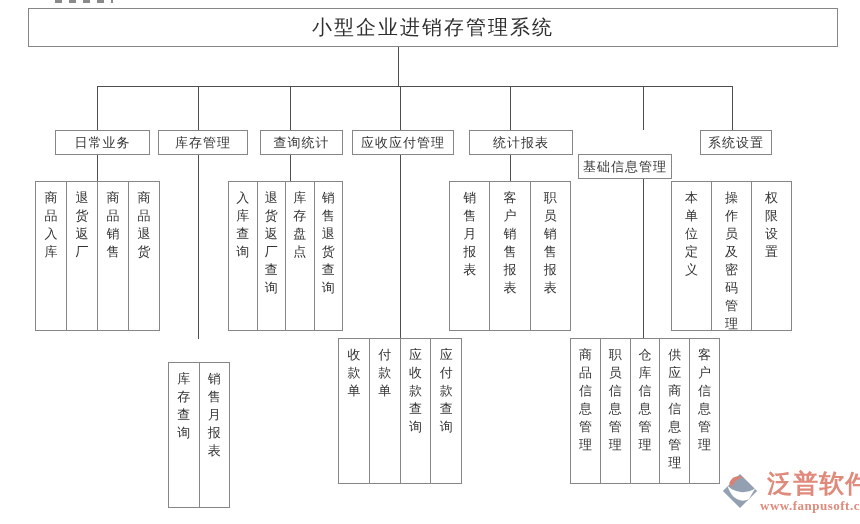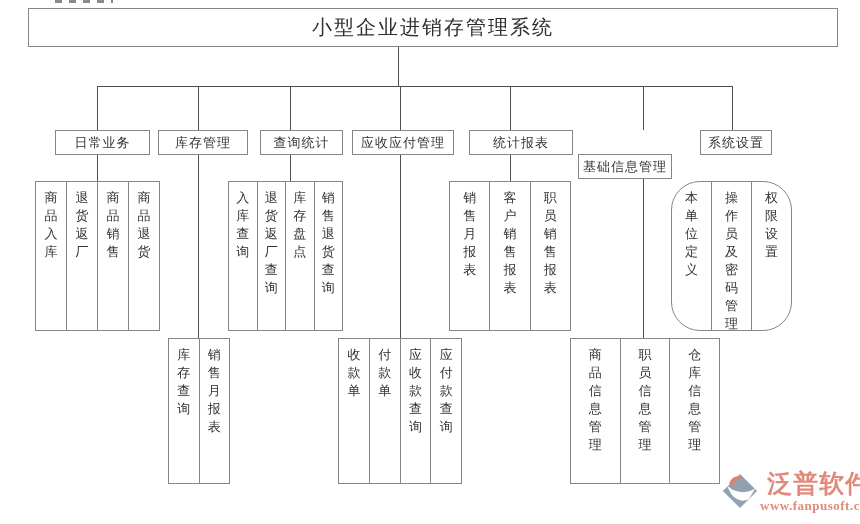--- a/index.html
+++ b/index.html
@@ -83,21 +83,21 @@
       <span>退货返厂</span>
     </div>
   <div class="cell">
       <span>商品销售</span>
     </div>
   <div class="cell">
       <span>商品退货</span>
     </div>
 </div>
 
-<div class="box group g-lower" style="left:168px;width:62px;">
+<div class="box group g-lower" style="left:168px;width:62px;margin-top:24px;">
   <div class="cell">
       <span>库存查询</span>
     </div>
   <div class="cell">
       <span>销售月报表</span>
     </div>
 </div>
 
 <div class="box group g-upper" style="left:228px;width:115px;">
   <div class="cell">
@@ -144,23 +144,29 @@
 <div class="box group g-lower" style="left:570px;width:150px;">
   <div class="cell">
       <span>商品信息管理</span>
     </div>
   <div class="cell">
       <span>职员信息管理</span>
     </div>
   <div class="cell">
       <span>仓库信息管理</span>
     </div>
+  <div class="cell">
+      <span>供应商信息管理</span>
+    </div>
+  <div class="cell">
+      <span>客户信息管理</span>
+    </div>
 </div>
 
-<div class="box group g-upper" style="left:671px;width:121px;border-radius:29px;">
+<div class="box group g-upper" style="left:671px;width:121px;">
   <div class="cell">
       <span>本单位定义</span>
     </div>
   <div class="cell">
       <span>操作员及密码管理</span>
     </div>
   <div class="cell">
       <span>权限设置</span>
     </div>
 </div>

